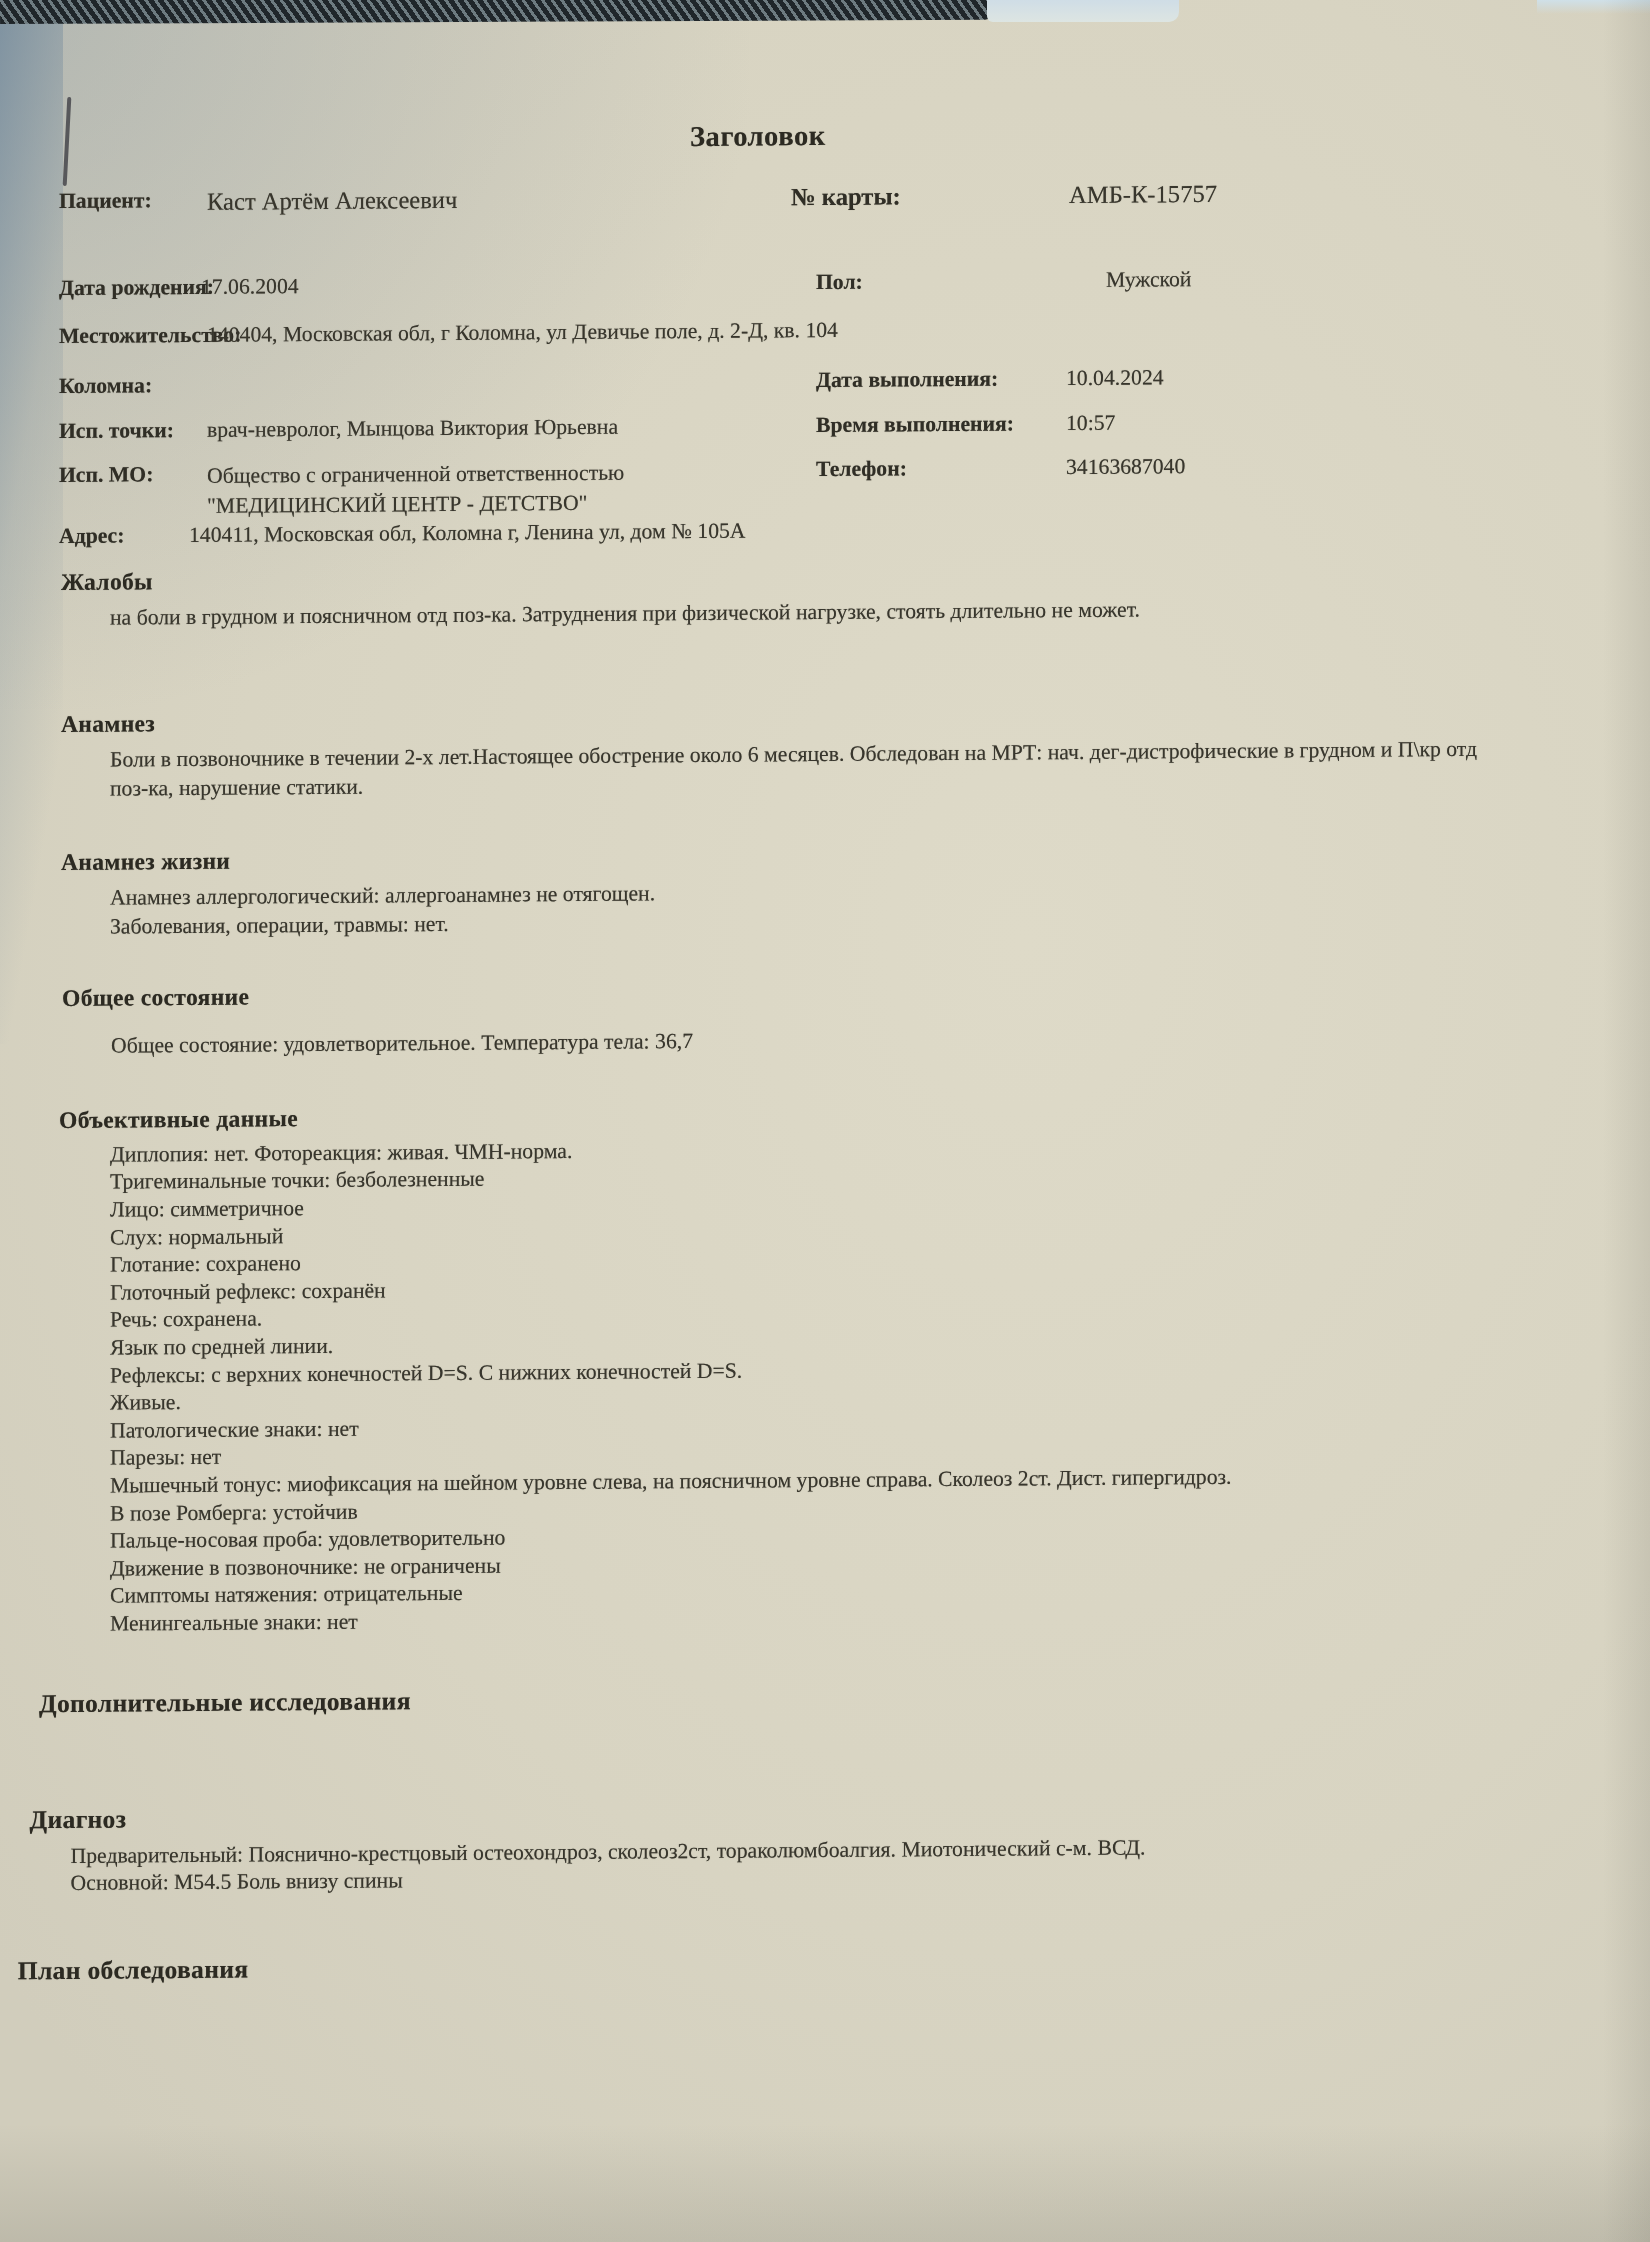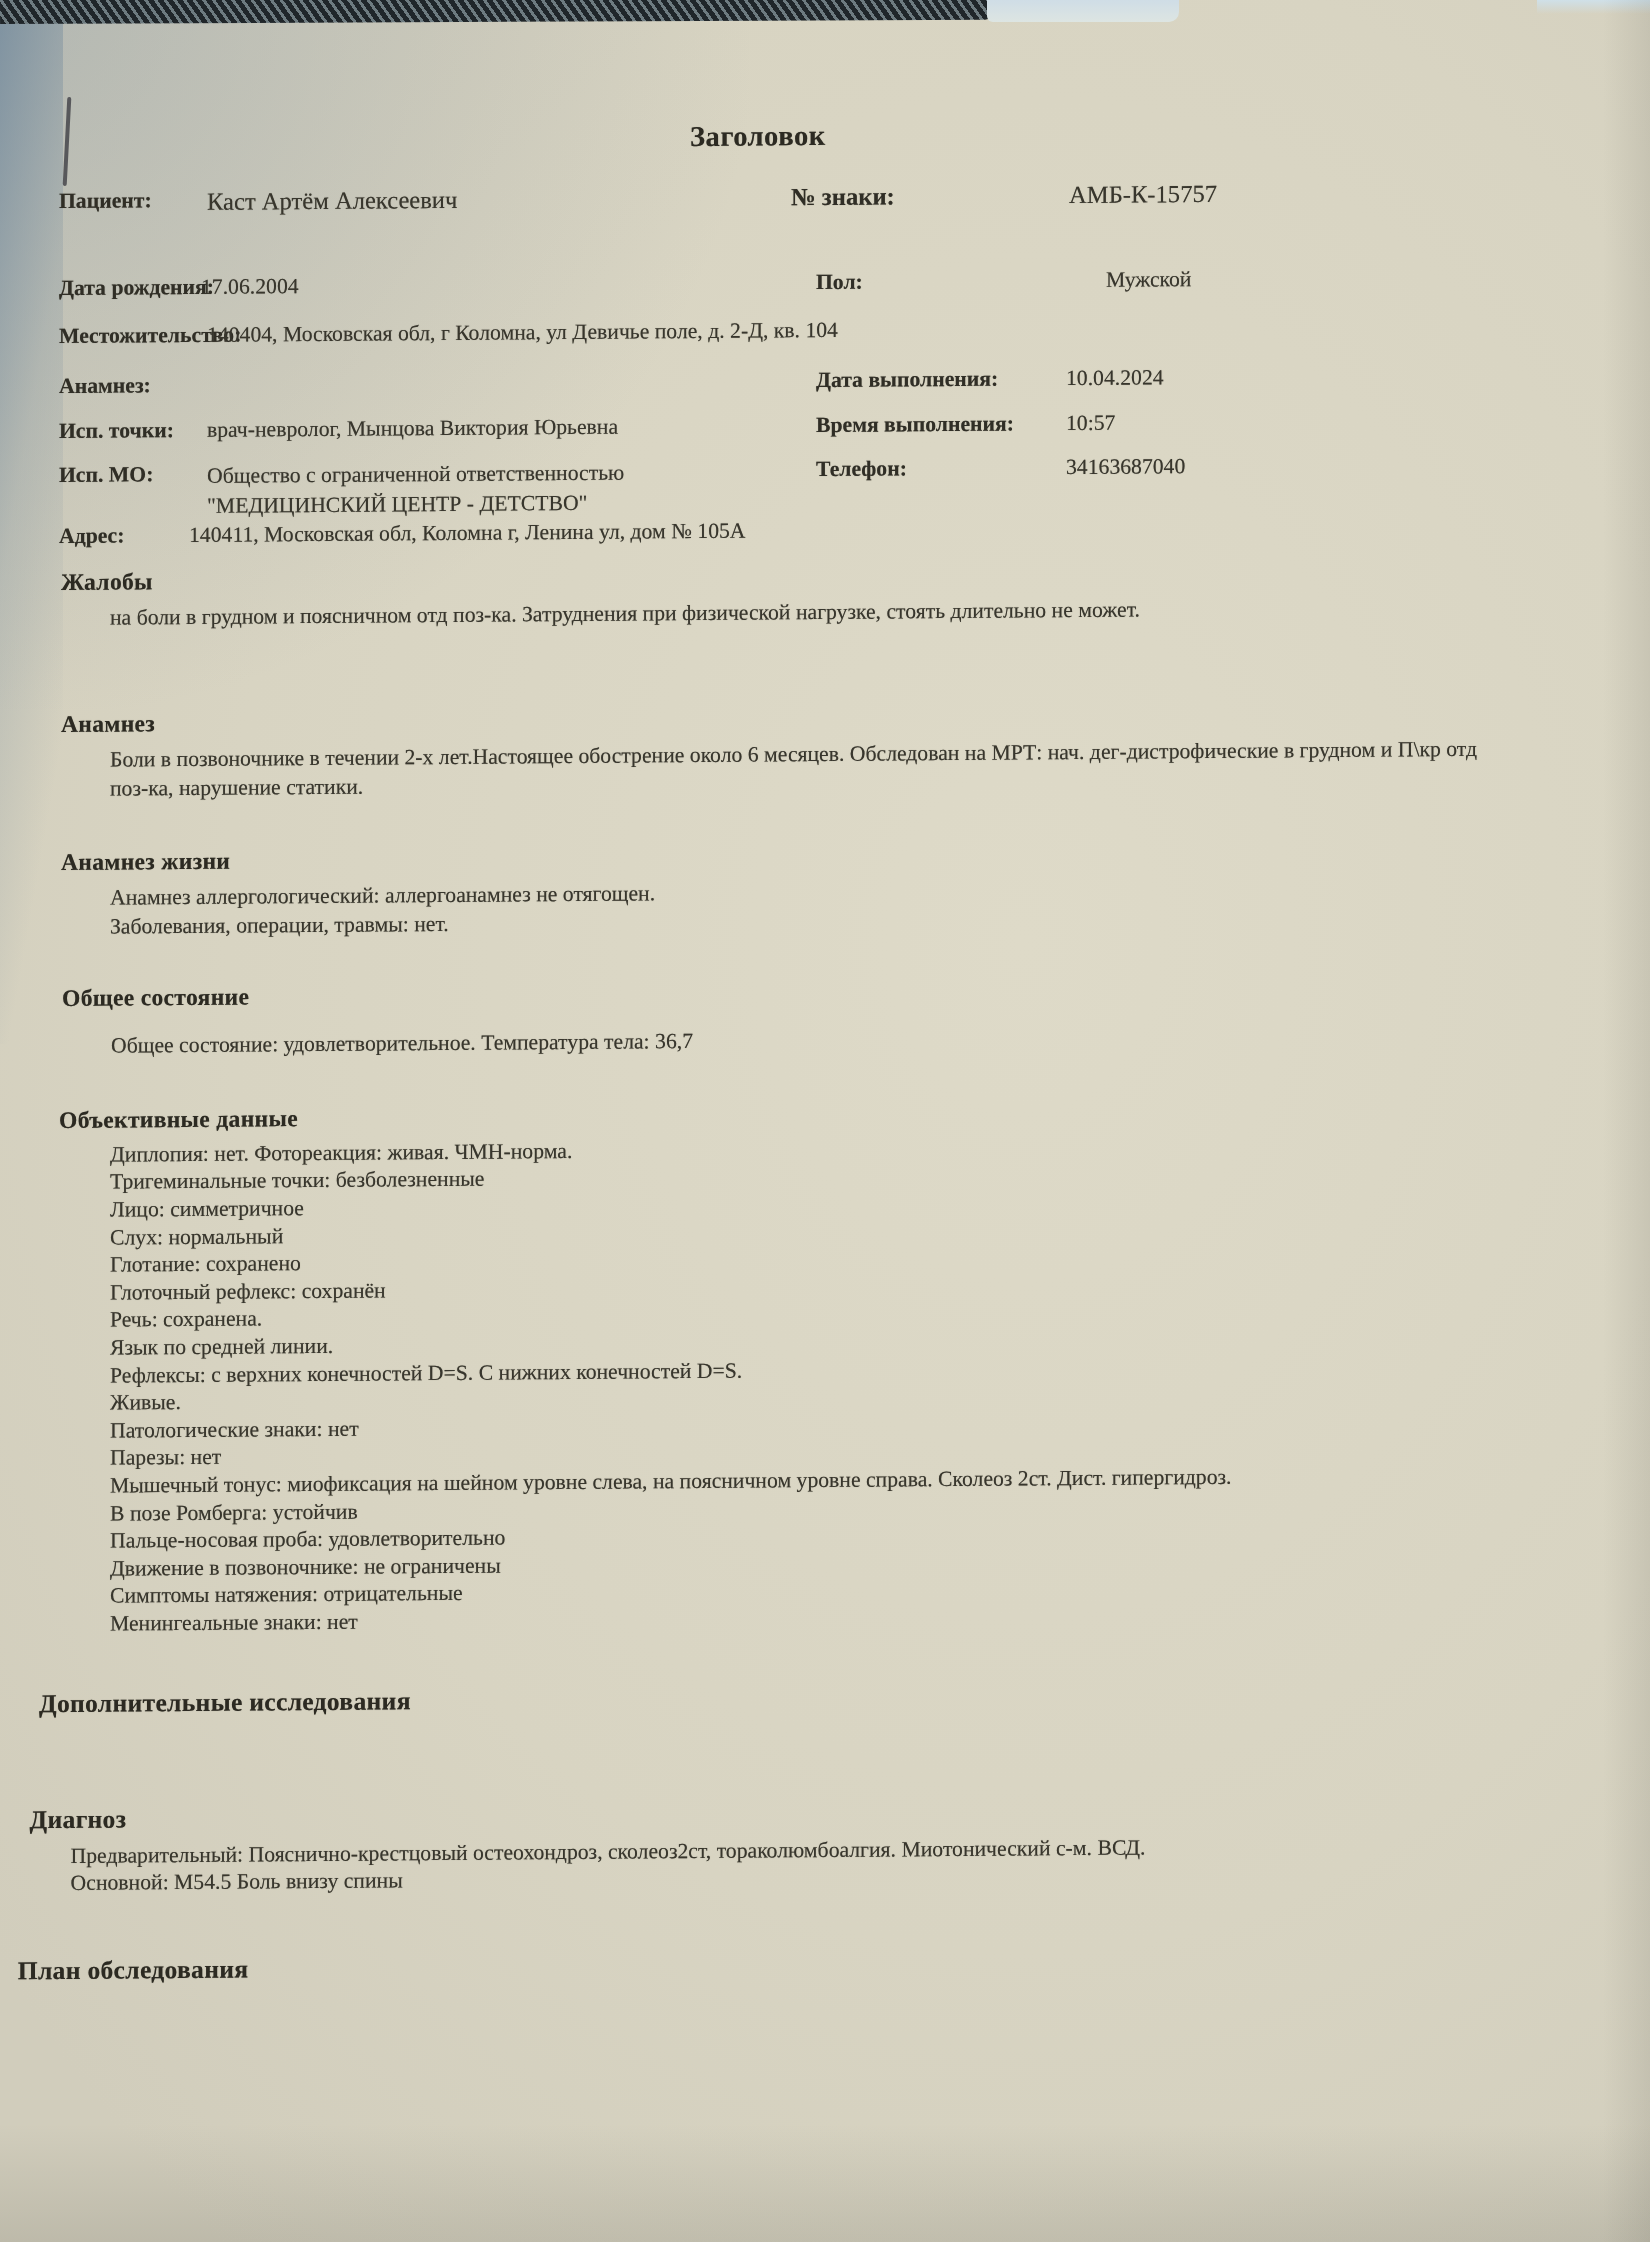--- a/index.html
+++ b/index.html
@@ -60,35 +60,35 @@
   <div class="top-corner"></div>
   <div class="pen-mark"></div>
 
   <div class="sheet">
 
     <div class="title">Заголовок</div>
 
     <div class="hrow" style="top:189px">
       <span class="lbl" style="left:59px">Пациент:</span>
       <span class="val big" style="left:207px">Каст Артём Алексеевич</span>
-      <span class="lbl big" style="left:791px">№ знаки:</span>
+      <span class="lbl big" style="left:791px">№ карты:</span>
       <span class="val big" style="left:1069px">АМБ-К-15757</span>
     </div>
     <div class="hrow" style="top:276px">
       <span class="lbl" style="left:59px">Дата рождения:</span>
       <span class="val" style="left:201px">17.06.2004</span>
       <span class="lbl" style="left:816px">Пол:</span>
       <span class="val" style="left:1106px">Мужской</span>
     </div>
     <div class="hrow" style="top:324px">
       <span class="lbl" style="left:59px">Местожительство:</span>
       <span class="val" style="left:207px">140404, Московская обл, г Коломна, ул Девичье поле, д. 2-Д, кв. 104</span>
     </div>
     <div class="hrow" style="top:374px">
-      <span class="lbl" style="left:59px">Анамнез:</span>
+      <span class="lbl" style="left:59px">Коломна:</span>
       <span class="lbl" style="left:816px">Дата выполнения:</span>
       <span class="val" style="left:1066px">10.04.2024</span>
     </div>
     <div class="hrow" style="top:419px">
       <span class="lbl" style="left:59px">Исп. точки:</span>
       <span class="val" style="left:207px">врач-невролог, Мынцова Виктория Юрьевна</span>
       <span class="lbl" style="left:816px">Время выполнения:</span>
       <span class="val" style="left:1066px">10:57</span>
     </div>
     <div class="hrow" style="top:463px;height:69px">

